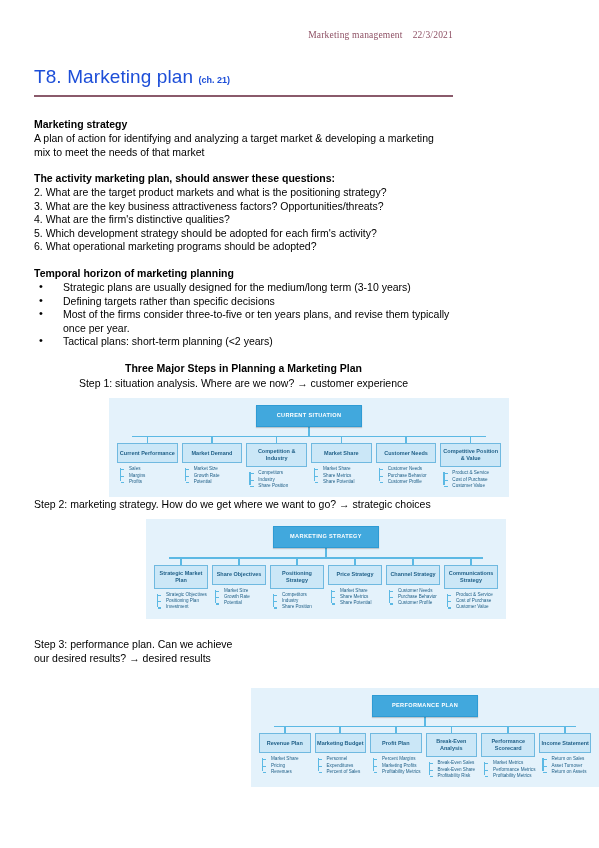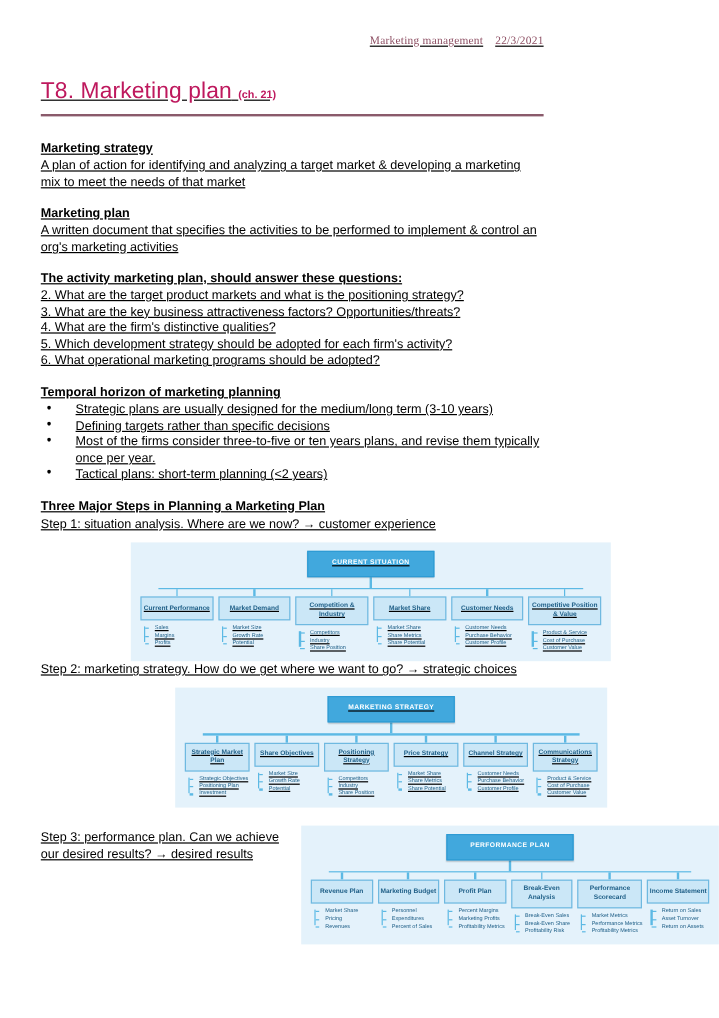--- a/index.html
+++ b/index.html
@@ -14,41 +14,40 @@
     color: #000000;
     position: relative;
     overflow: hidden;
   }
   .page {
     position: relative;
     width: 487px;
     height: 848px;
     box-sizing: border-box;
     padding: 0 34px;
-    text-decoration: underline;
   }
 
   
   .doc-header {
     text-align: right;
     font-family: "Liberation Serif", serif;
     font-size: 9.5px;
     color: #8d4f63;
     padding-top: 30px;
     letter-spacing: .2px;
   }
   .doc-header .hdr-date { margin-left: 10px; }
 
   
   .title-block { margin-top: 26px; }
   h1.doc-title {
     font-family: "Liberation Sans", sans-serif;
     font-weight: 400;
     font-size: 19px;
-    color: #be185d;
+    color: #1d4ed8;
     margin: 0 0 7px 0;
     letter-spacing: .1px;
   }
   h1.doc-title .ch {
     font-size: 9px;
     font-weight: bold;
     letter-spacing: 0;
   }
   .title-rule {
     height: 2px;
@@ -216,24 +215,20 @@
       <span class="ch">(ch. 21)</span>
     </h1>
     <div class="title-rule"></div>
   </div>
 
   <div class="sec">
     <div class="sec-head">Marketing strategy</div>
     <div class="sec-body">A plan of action for identifying and analyzing a target market &amp; developing a marketing mix to meet the needs of that market</div>
   </div>
 
-  <div class="sec">
-    <div class="sec-head">Marketing plan</div>
-    <div class="sec-body">A written document that specifies the activities to be performed to implement &amp; control an org's marketing activities</div>
-  </div>
 
   <div class="sec">
     <div class="sec-head">The activity marketing plan, should answer these questions:</div>
     <ul class="qlist">
       <li>2. What are the target product markets and what is the positioning strategy?</li>
       <li>3. What are the key business attractiveness factors? Opportunities/threats?</li>
       <li>4. What are the firm's distinctive qualities?</li>
       <li>5. Which development strategy should be adopted for each firm's activity?</li>
       <li>6. What operational marketing programs should be adopted?</li>
     </ul>
@@ -242,21 +237,21 @@
   <div class="sec">
     <div class="sec-head">Temporal horizon of marketing planning</div>
     <ul class="blist">
       <li><span class="bul">•</span><span>Strategic plans are usually designed for the medium/long term (3-10 years)</span></li>
       <li><span class="bul">•</span><span>Defining targets rather than specific decisions</span></li>
       <li><span class="bul">•</span><span>Most of the firms consider three-to-five or ten years plans, and revise them typically once per year.</span></li>
       <li><span class="bul">•</span><span>Tactical plans: short-term planning (&lt;2 years)</span></li>
     </ul>
   </div>
 
-  <div class="sec" style="margin-bottom:0;">
+  <div class="sec" style="margin-bottom:0;text-align:center;">
     <div class="sec-head">Three Major Steps in Planning a Marketing Plan</div>
     <p class="step-line">Step 1: situation analysis. Where are we now? → customer experience</p>
   </div>
 
   <div class="diagram" id="diagram-1">
     <div class="root-row">
       <div class="root-box">CURRENT SITUATION</div>
     </div>
     <div class="trunk"></div>
     <div class="hbar" style="width:91%;"></div>

